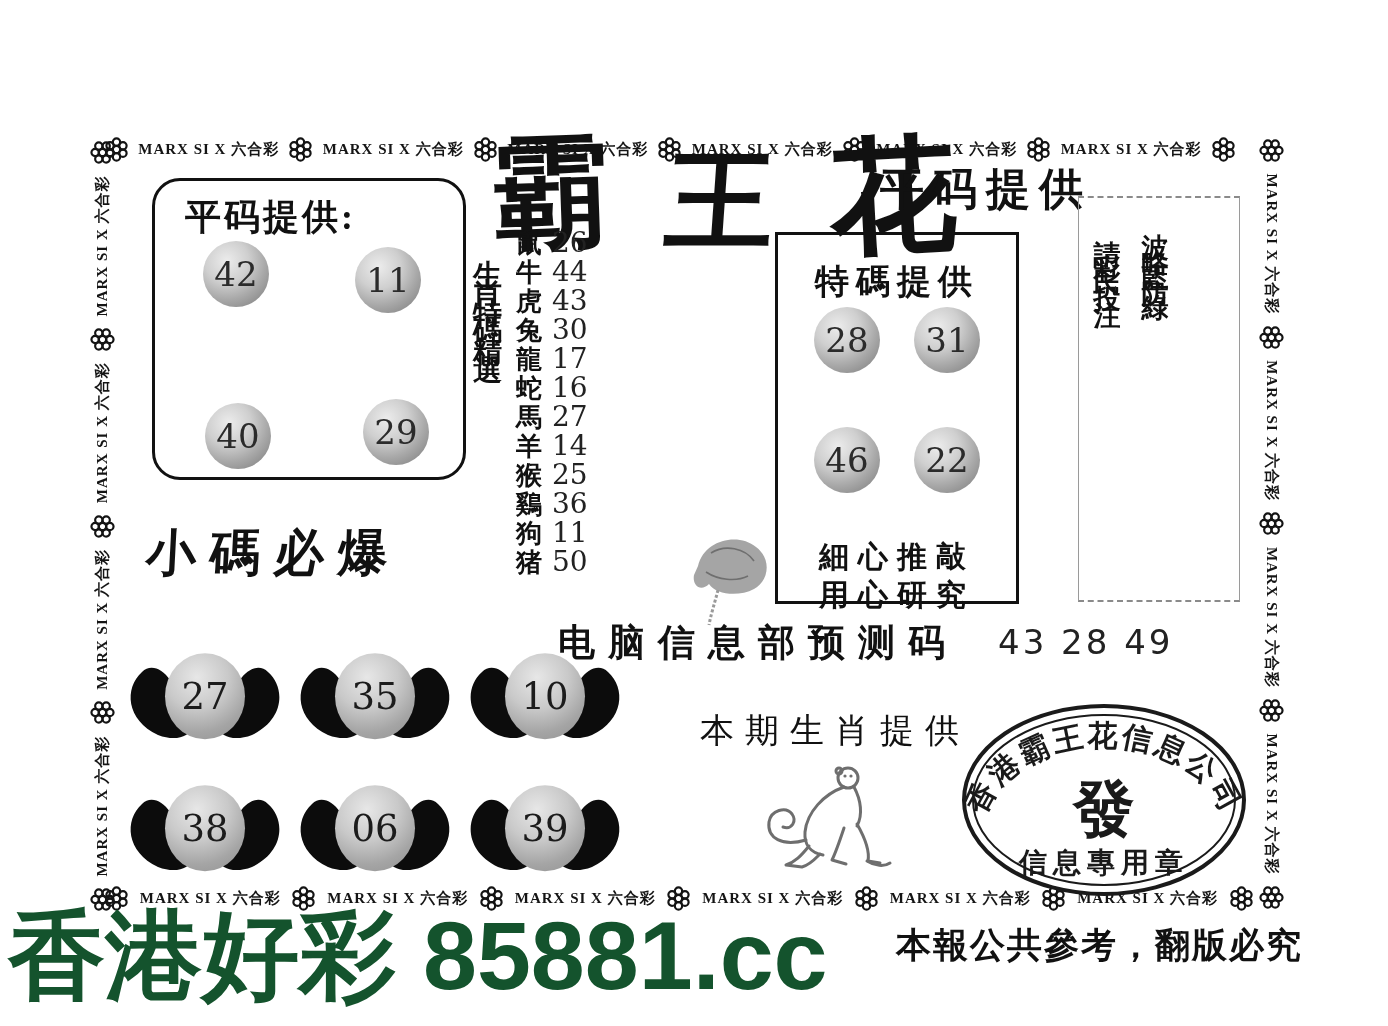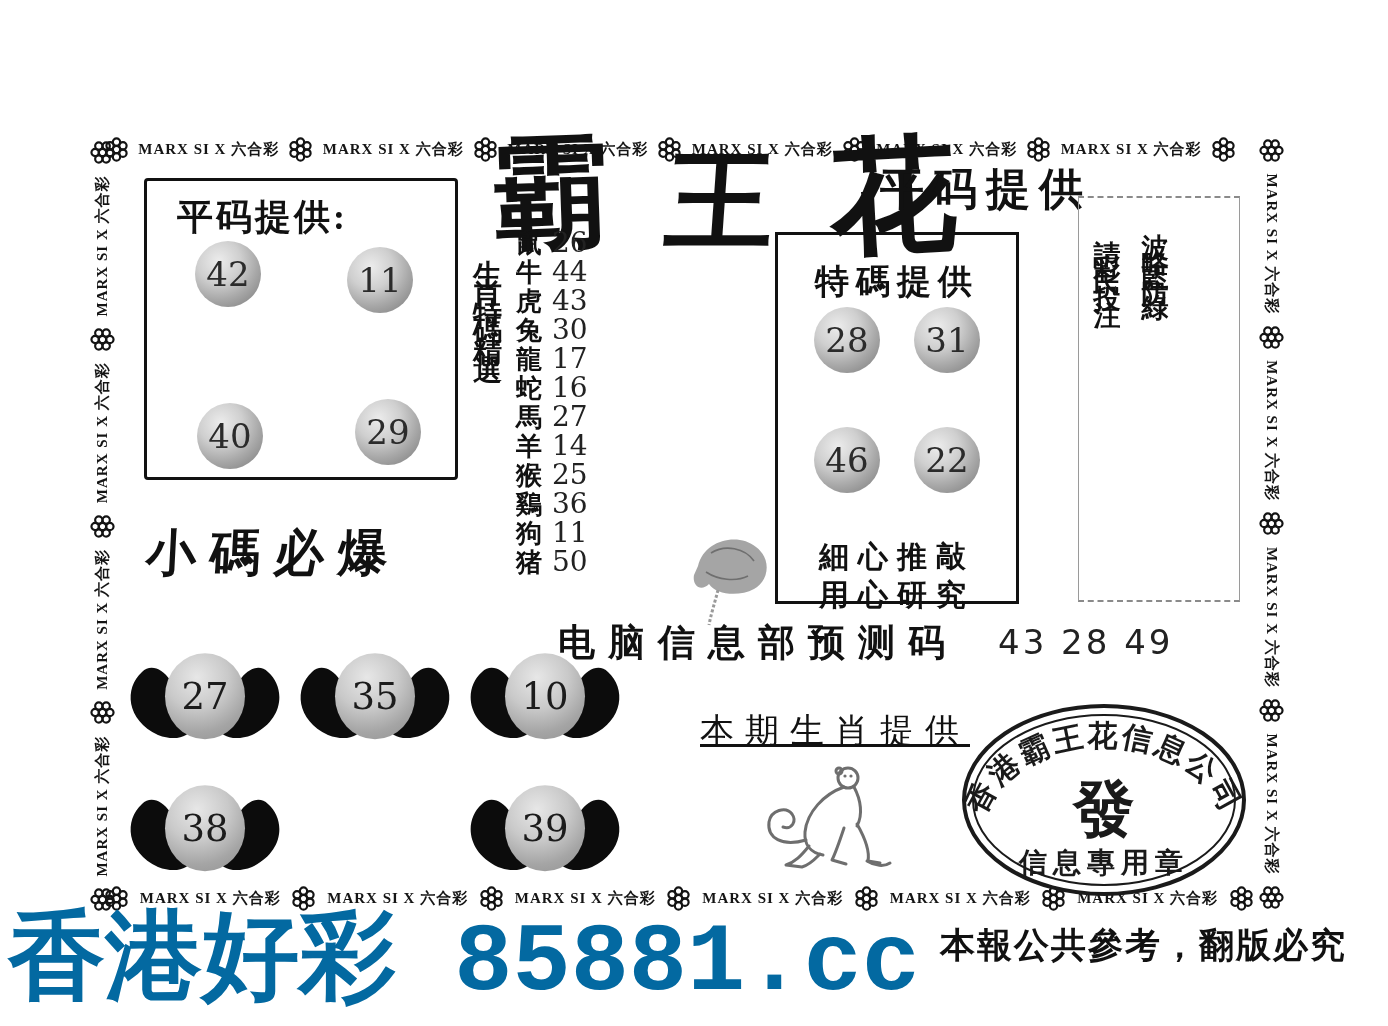--- a/index.html
+++ b/index.html
@@ -23,22 +23,22 @@
   .main-title .t3{font-size:126px;transform:rotate(-3deg);}
   .issue{position:absolute;left:880px;top:160px;font-size:44px;font-weight:bold;letter-spacing:9px;white-space:nowrap;}
 
   
   .ball{position:absolute;width:66px;height:66px;border-radius:50%;
         background:radial-gradient(circle at 36% 30%, #ececec 0%, #cfcfcf 35%, #a8a8a8 62%, #8a8a8a 85%, #7d7d7d 100%);
         display:flex;align-items:center;justify-content:center;
         font-family:"DejaVu Serif",serif;font-size:34px;color:#2b2b2b;}
 
   
-  .ping-box{position:absolute;left:144px;top:178px;width:308px;height:296px;
-            border:3px solid #111;border-radius:4px;}
+  .ping-box{position:absolute;left:152px;top:178px;width:308px;height:296px;
+            border:3px solid #111;border-radius:28px;}
   .ping-title{position:absolute;left:30px;top:12px;font-size:36px;font-weight:bold;letter-spacing:3px;}
   .ping-box .p0{left:48px;top:60px;} .ping-box .p1{left:200px;top:66px;}
   .ping-box .p2{left:50px;top:222px;} .ping-box .p3{left:208px;top:218px;}
 
   
   .zodiac-header{position:absolute;left:468px;top:236px;writing-mode:vertical-rl;
                  font-size:29px;font-weight:bold;letter-spacing:19px;}
   .zodiac-list{position:absolute;left:516px;top:226px;}
   .zrow{display:flex;align-items:baseline;height:29px;}
   .zanimal{width:36px;font-size:26px;font-weight:bold;}
@@ -61,22 +61,22 @@
   .advice-col.c0{left:10px;top:20px;}
   .advice-col.c1{left:58px;top:14px;}
 
   
   .slogan{position:absolute;left:146px;top:520px;font-size:50px;font-weight:bold;
           letter-spacing:14px;transform:skewX(-3deg);}
   .prediction-label{position:absolute;left:558px;top:618px;font-family:"Liberation Sans",sans-serif;
           font-size:37px;font-weight:bold;letter-spacing:13px;white-space:nowrap;}
   .prediction-nums{position:absolute;left:998px;top:622px;font-family:"DejaVu Sans",sans-serif;
           font-size:34px;letter-spacing:3px;color:#222;}
-  .zodiac-offer{position:absolute;left:700px;top:708px;font-size:34px;letter-spacing:11px;font-weight:500;white-space:nowrap;text-decoration:underline;}
-  .copyright{position:absolute;left:940px;top:922px;font-size:35px;font-weight:bold;letter-spacing:2px;white-space:nowrap;}
+  .zodiac-offer{position:absolute;left:700px;top:708px;font-size:34px;letter-spacing:11px;font-weight:500;white-space:nowrap;}
+  .copyright{position:absolute;left:896px;top:922px;font-size:35px;font-weight:bold;letter-spacing:2px;white-space:nowrap;}
   .site{position:absolute;left:8px;top:892px;font-family:"Liberation Sans",sans-serif;
         font-size:97px;font-weight:bold;letter-spacing:0px;white-space:nowrap;}
 
   
   .ingot{position:absolute;width:170px;height:100px;}
   .ingot svg{position:absolute;inset:0;}
   .ingot .iball{position:absolute;left:50%;top:50%;transform:translate(-50%,-52%);
         width:80px;height:86px;border-radius:50%;
         background:radial-gradient(circle at 40% 28%, #e7e7e7 0%, #c9c9c9 40%, #a5a5a5 70%, #909090 100%);
         display:flex;align-items:center;justify-content:center;
@@ -456,21 +456,21 @@
     <defs>
       <path id="stamp-arc" d="M 27,153 A 122,88 0 1 1 265,153" fill="none"></path>
     </defs>
     <text font-size="30" font-weight="bold" fill="#1a1a1a" letter-spacing="3" font-family="Liberation Serif, DejaVu Serif, serif">
       <textPath href="#stamp-arc" startOffset="50%" text-anchor="middle">香港霸王花信息公司</textPath>
     </text>
     <text x="146" y="130" text-anchor="middle" font-size="62" font-weight="bold" fill="#1a1a1a" font-family="Liberation Serif, DejaVu Serif, serif">發</text>
     <text x="146" y="172" text-anchor="middle" font-size="28" font-weight="bold" fill="#1a1a1a" letter-spacing="6" font-family="Liberation Serif, DejaVu Serif, serif">信息專用章</text>
   </svg>
 
-  <div class="site" style="color: #0369a1; font-family: Liberation Mono, monospace;">香港好彩 85881.cc</div>
+  <div class="site" style="color: #14532d;">香港好彩 85881.cc</div>
   <div class="copyright">本報公共參考，翻版必究</div>
 
 <div class="ingot r1a">
       <svg viewBox="0 0 170 100">
         <path d="M22,24 C4,40 6,72 38,87 C56,94 70,88 72,80 C54,72 44,54 50,32 C42,20 30,16 22,24 Z" fill="#0c0c0c"></path>
         <g transform="translate(170,0) scale(-1,1)">
           <path d="M22,24 C4,40 6,72 38,87 C56,94 70,88 72,80 C54,72 44,54 50,32 C42,20 30,16 22,24 Z" fill="#0c0c0c"></path>
         </g>
       </svg>
       <div class="iball">27</div>
@@ -495,20 +495,29 @@
     </div>
     <div class="ingot r2a">
       <svg viewBox="0 0 170 100">
         <path d="M22,24 C4,40 6,72 38,87 C56,94 70,88 72,80 C54,72 44,54 50,32 C42,20 30,16 22,24 Z" fill="#0c0c0c"></path>
         <g transform="translate(170,0) scale(-1,1)">
           <path d="M22,24 C4,40 6,72 38,87 C56,94 70,88 72,80 C54,72 44,54 50,32 C42,20 30,16 22,24 Z" fill="#0c0c0c"></path>
         </g>
       </svg>
       <div class="iball">38</div>
     </div>
+    <div class="ingot r2b">
+      <svg viewBox="0 0 170 100">
+        <path d="M22,24 C4,40 6,72 38,87 C56,94 70,88 72,80 C54,72 44,54 50,32 C42,20 30,16 22,24 Z" fill="#0c0c0c"></path>
+        <g transform="translate(170,0) scale(-1,1)">
+          <path d="M22,24 C4,40 6,72 38,87 C56,94 70,88 72,80 C54,72 44,54 50,32 C42,20 30,16 22,24 Z" fill="#0c0c0c"></path>
+        </g>
+      </svg>
+      <div class="iball">06</div>
+    </div>
     <div class="ingot r2c">
       <svg viewBox="0 0 170 100">
         <path d="M22,24 C4,40 6,72 38,87 C56,94 70,88 72,80 C54,72 44,54 50,32 C42,20 30,16 22,24 Z" fill="#0c0c0c"></path>
         <g transform="translate(170,0) scale(-1,1)">
           <path d="M22,24 C4,40 6,72 38,87 C56,94 70,88 72,80 C54,72 44,54 50,32 C42,20 30,16 22,24 Z" fill="#0c0c0c"></path>
         </g>
       </svg>
       <div class="iball">39</div>
     </div>
   </div>

